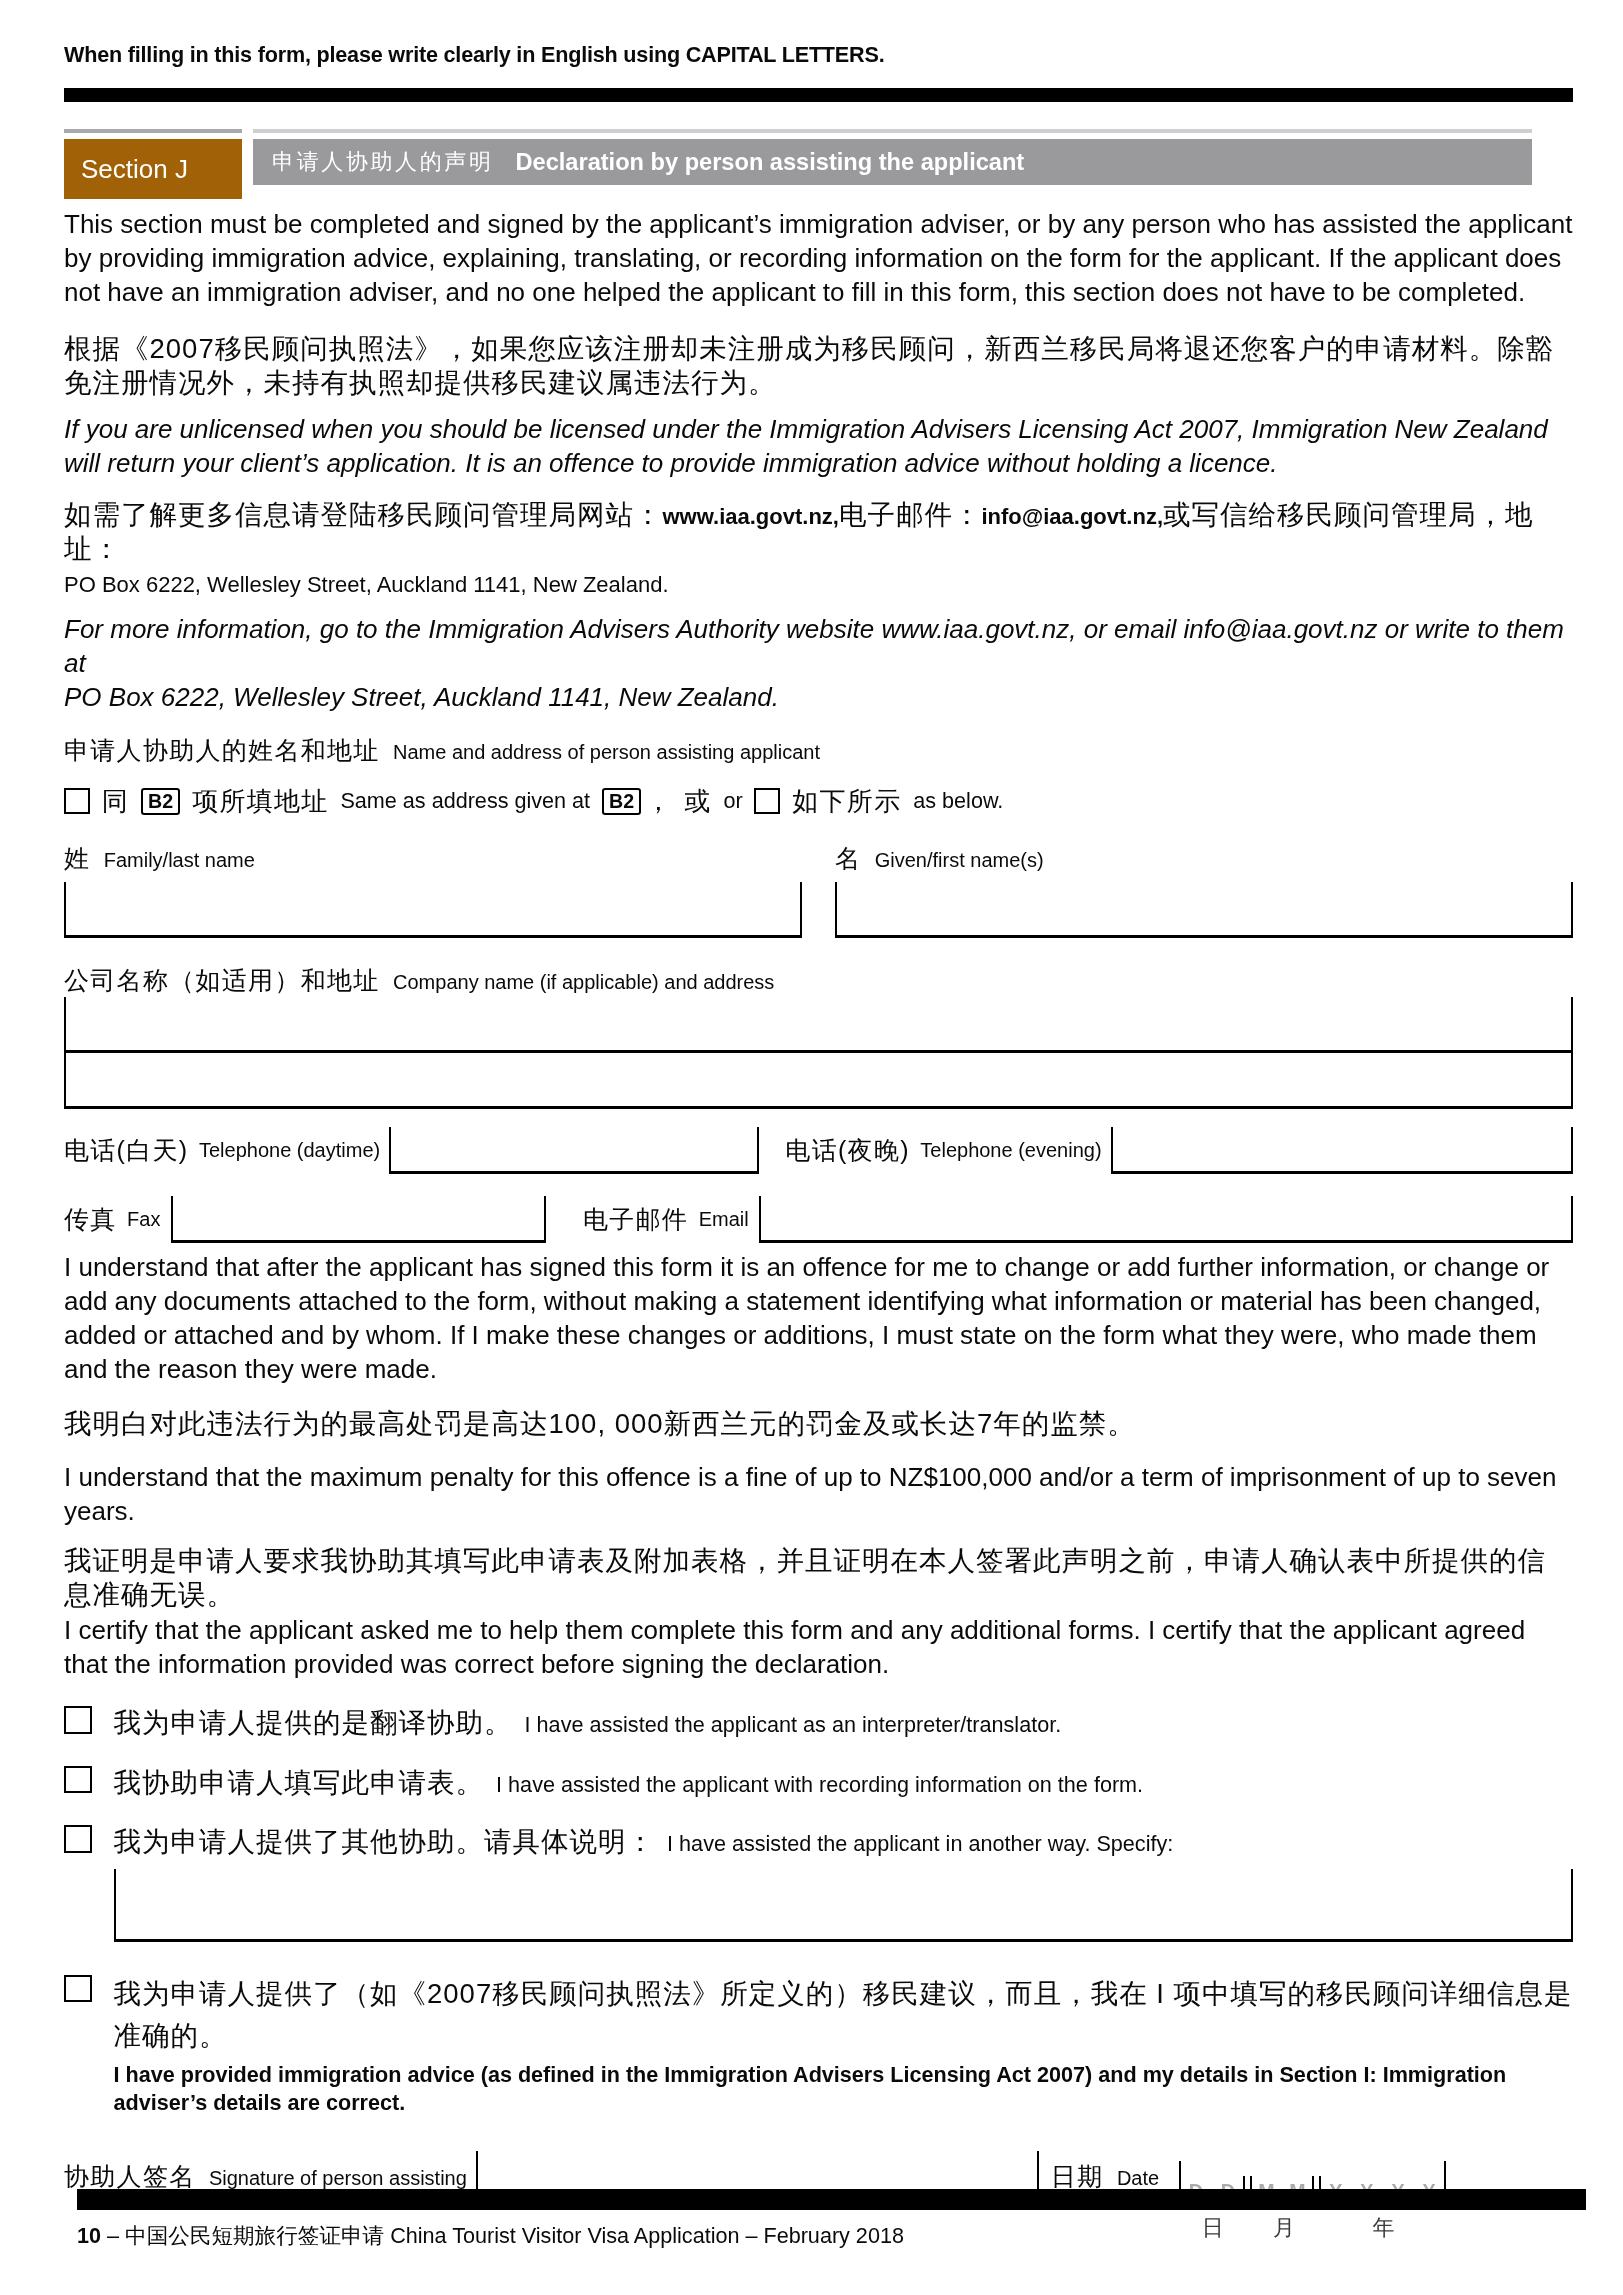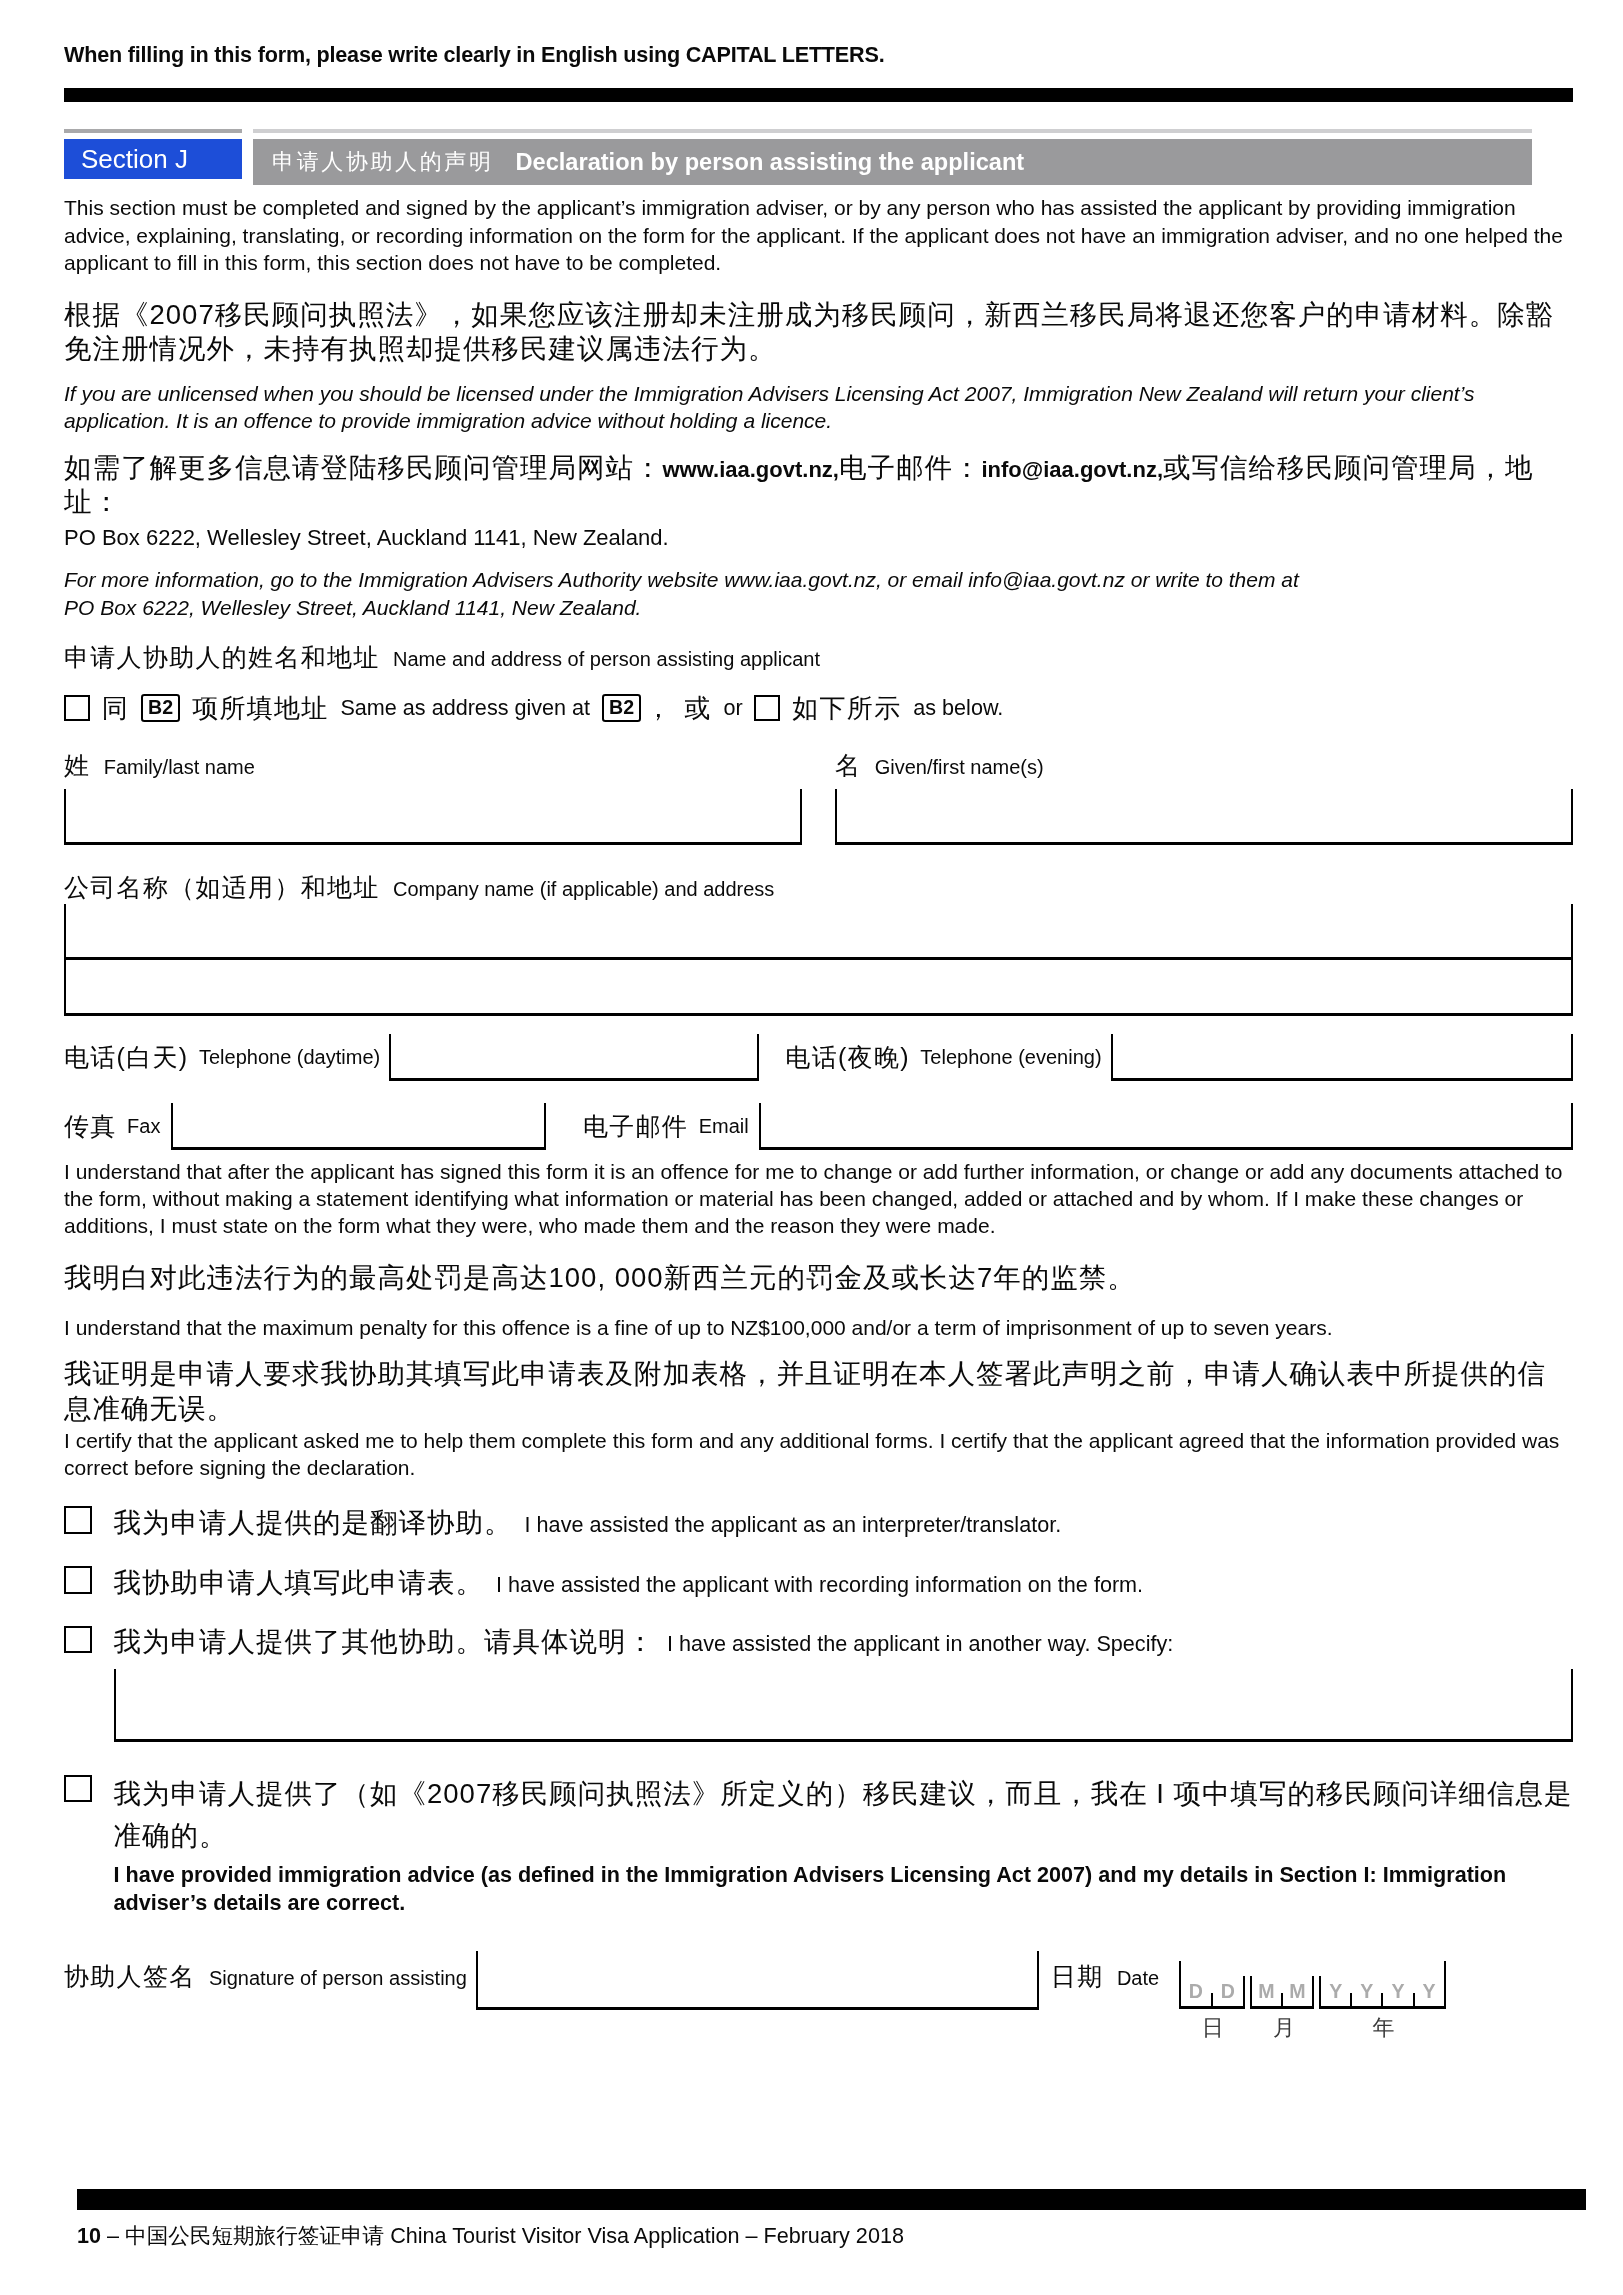--- a/index.html
+++ b/index.html
@@ -14,32 +14,32 @@
   .black-bar { margin-top:19.6px; height:14.4px; background:#000; }
 
   
   .sec-row { display:flex; margin-top:27.5px; }
   .sec-label-col { width:178px; }
   .sec-title-col { flex:1; margin-left:10.5px; margin-right:41px; }
   .topline { height:3.9px; }
   .topline.dark { background:#a9a9ab; }
   .topline.light { background:#cfcfd1; }
   .sec-label {
-    margin-top:5.9px; height:40px; background:#1d4ed8; color:#fff;
+    margin-top:5.9px; height:60px; background:#a16207; color:#fff;
     font-size:26px; display:flex; align-items:center; padding-left:17px;
   }
   .sec-title {
     margin-top:5.9px; height:46px; background:#9a9a9c; color:#fff;
     display:flex; align-items:center; padding-left:19.6px;
   }
   .sec-title-zh { font-size:22px; letter-spacing:2.6px; }
   .sec-title-en { font-size:23.6px; font-weight:bold; margin-left:22px; }
 
   .pzh { font-size:27.5px; line-height:1.24; letter-spacing:1px; }
-  .pen { font-size:21px; line-height:1.3; }
+  .pen { font-size:26px; line-height:1.3; }
   .pit { font-style:italic; }
   .bold { font-weight:bold; }
 
   .m-p1zh { margin-top:25px; } .m-p1en { margin-top:9.2px; }
   .m-p2zh { margin-top:22px; } .m-p2en { margin-top:13px; }
   .m-p3zh { margin-top:17px; } .m-p3en { margin-top:13px; }
   .m-p4zh { margin-top:13px; } .m-p4en { margin-top:7.9px; }
   .m-p5zh { margin-top:21px; } .m-p5en { margin-top:19.6px; }
   .m-p6zh { margin-top:15.7px; } .m-p6en { margin-top:1.3px; }
 

